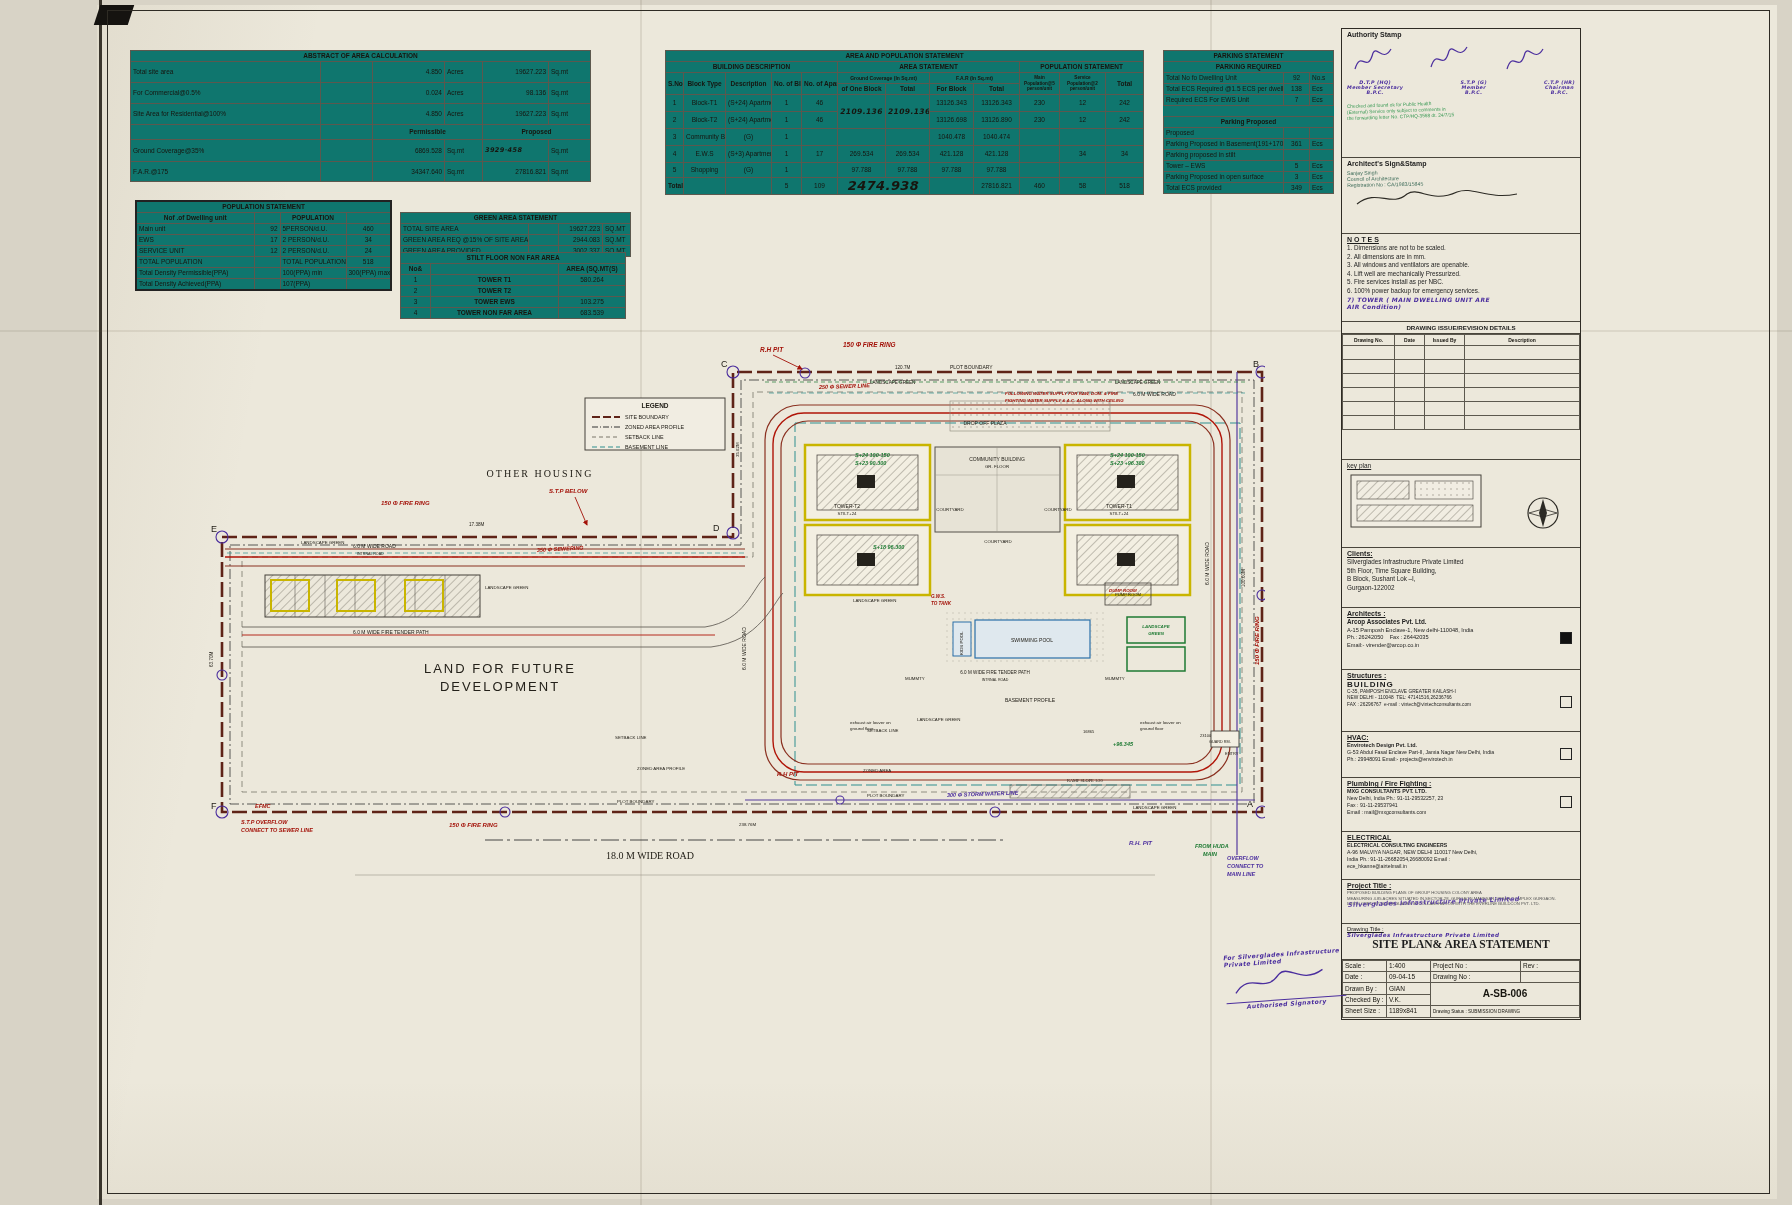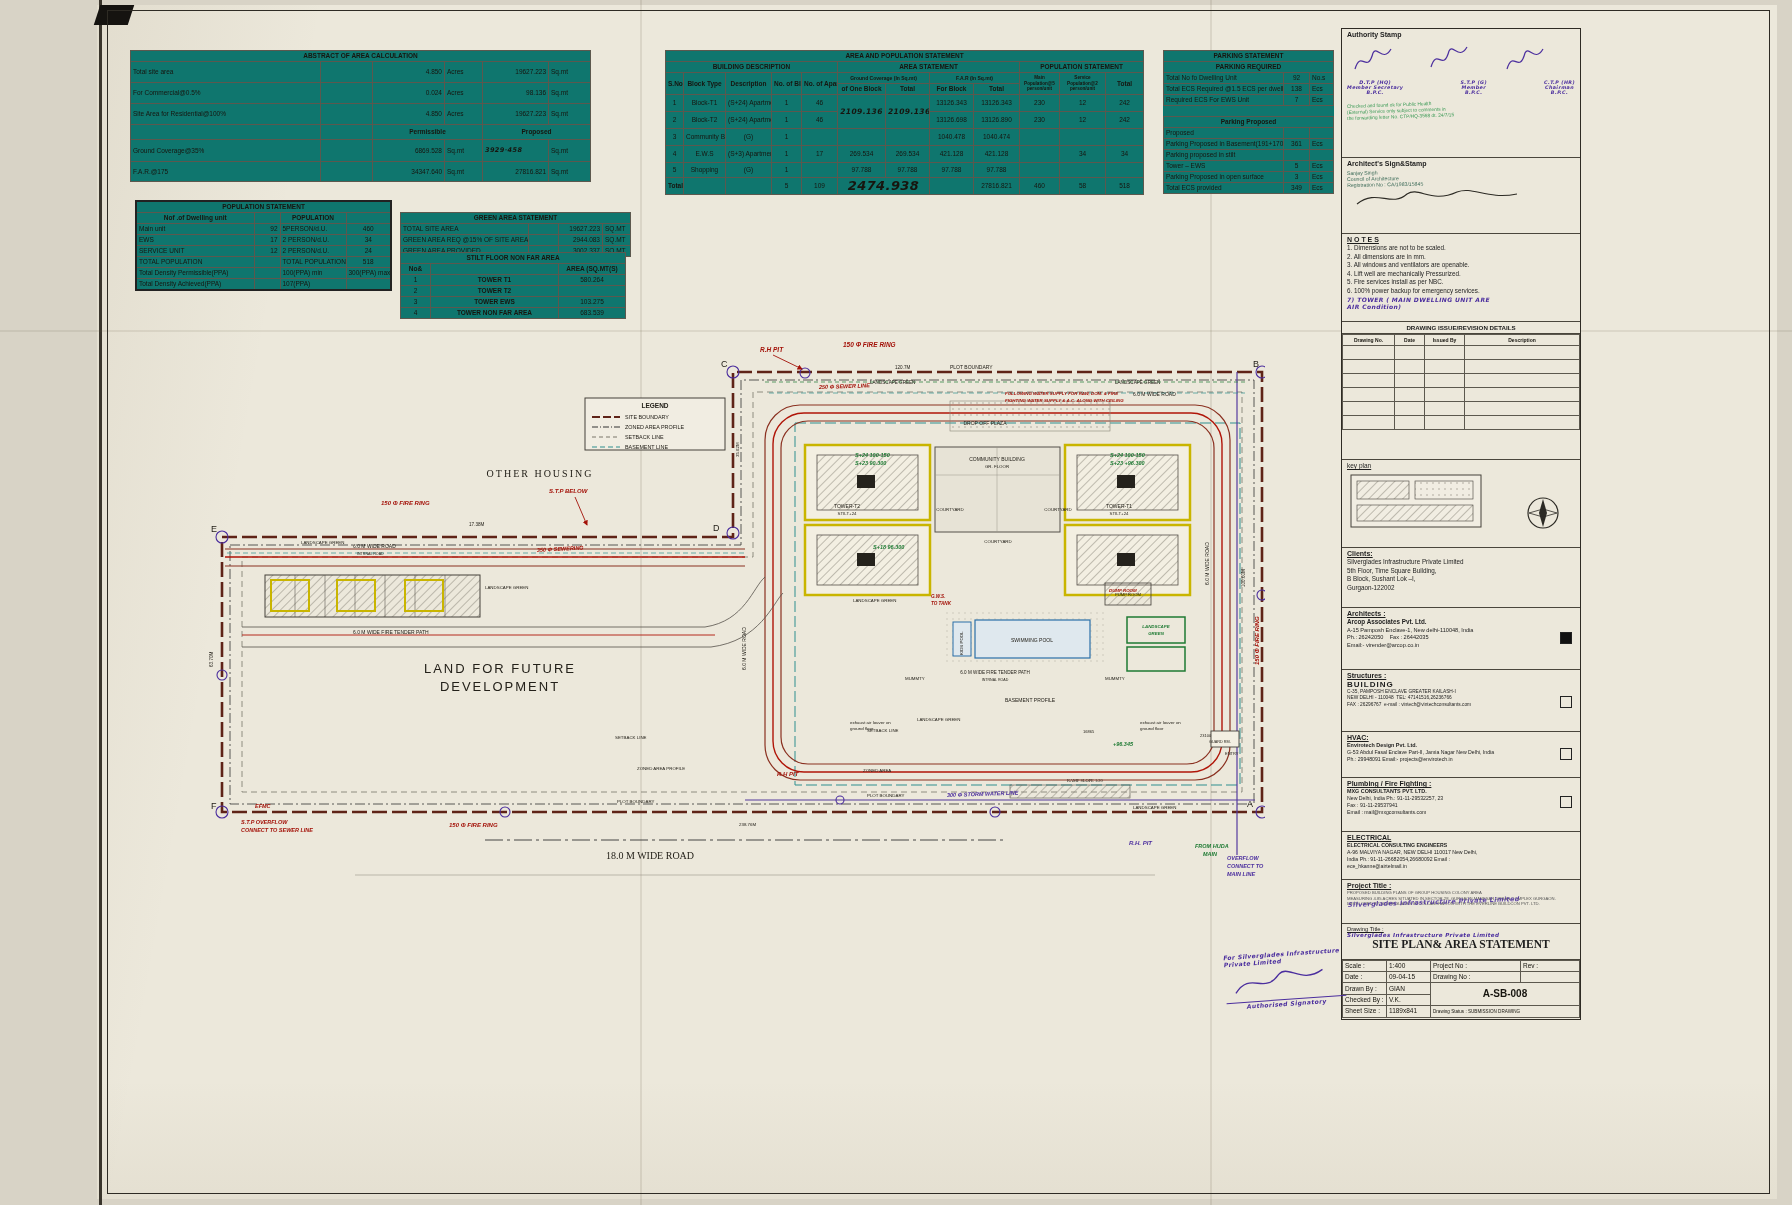--- a/index.html
+++ b/index.html
@@ -870,21 +870,21 @@
           </tr>
       <tr style="height:11px">
             <td>Date :</td>
             <td>09-04-15</td>
             <td>Drawing No :</td>
             <td></td>
           </tr>
       <tr style="height:11px">
             <td>Drawn By :</td>
             <td>GIAN</td>
-            <td rowspan="2" colspan="2" class="c" style="font-size:10px;font-weight:bold">A-SB-008</td>
+            <td rowspan="2" colspan="2" class="c" style="font-size:10px;font-weight:bold">A-SB-006</td>
           </tr>
       <tr style="height:11px">
             <td>Checked By :</td>
             <td>V.K.</td>
           </tr>
       <tr style="height:12px">
             <td>Sheet Size :</td>
             <td>1189x841</td>
             <td colspan="2" style="font-size:4.6px"><span>Drawing Status :</span> <span>SUBMISSION DRAWING</span></td>
           </tr>

